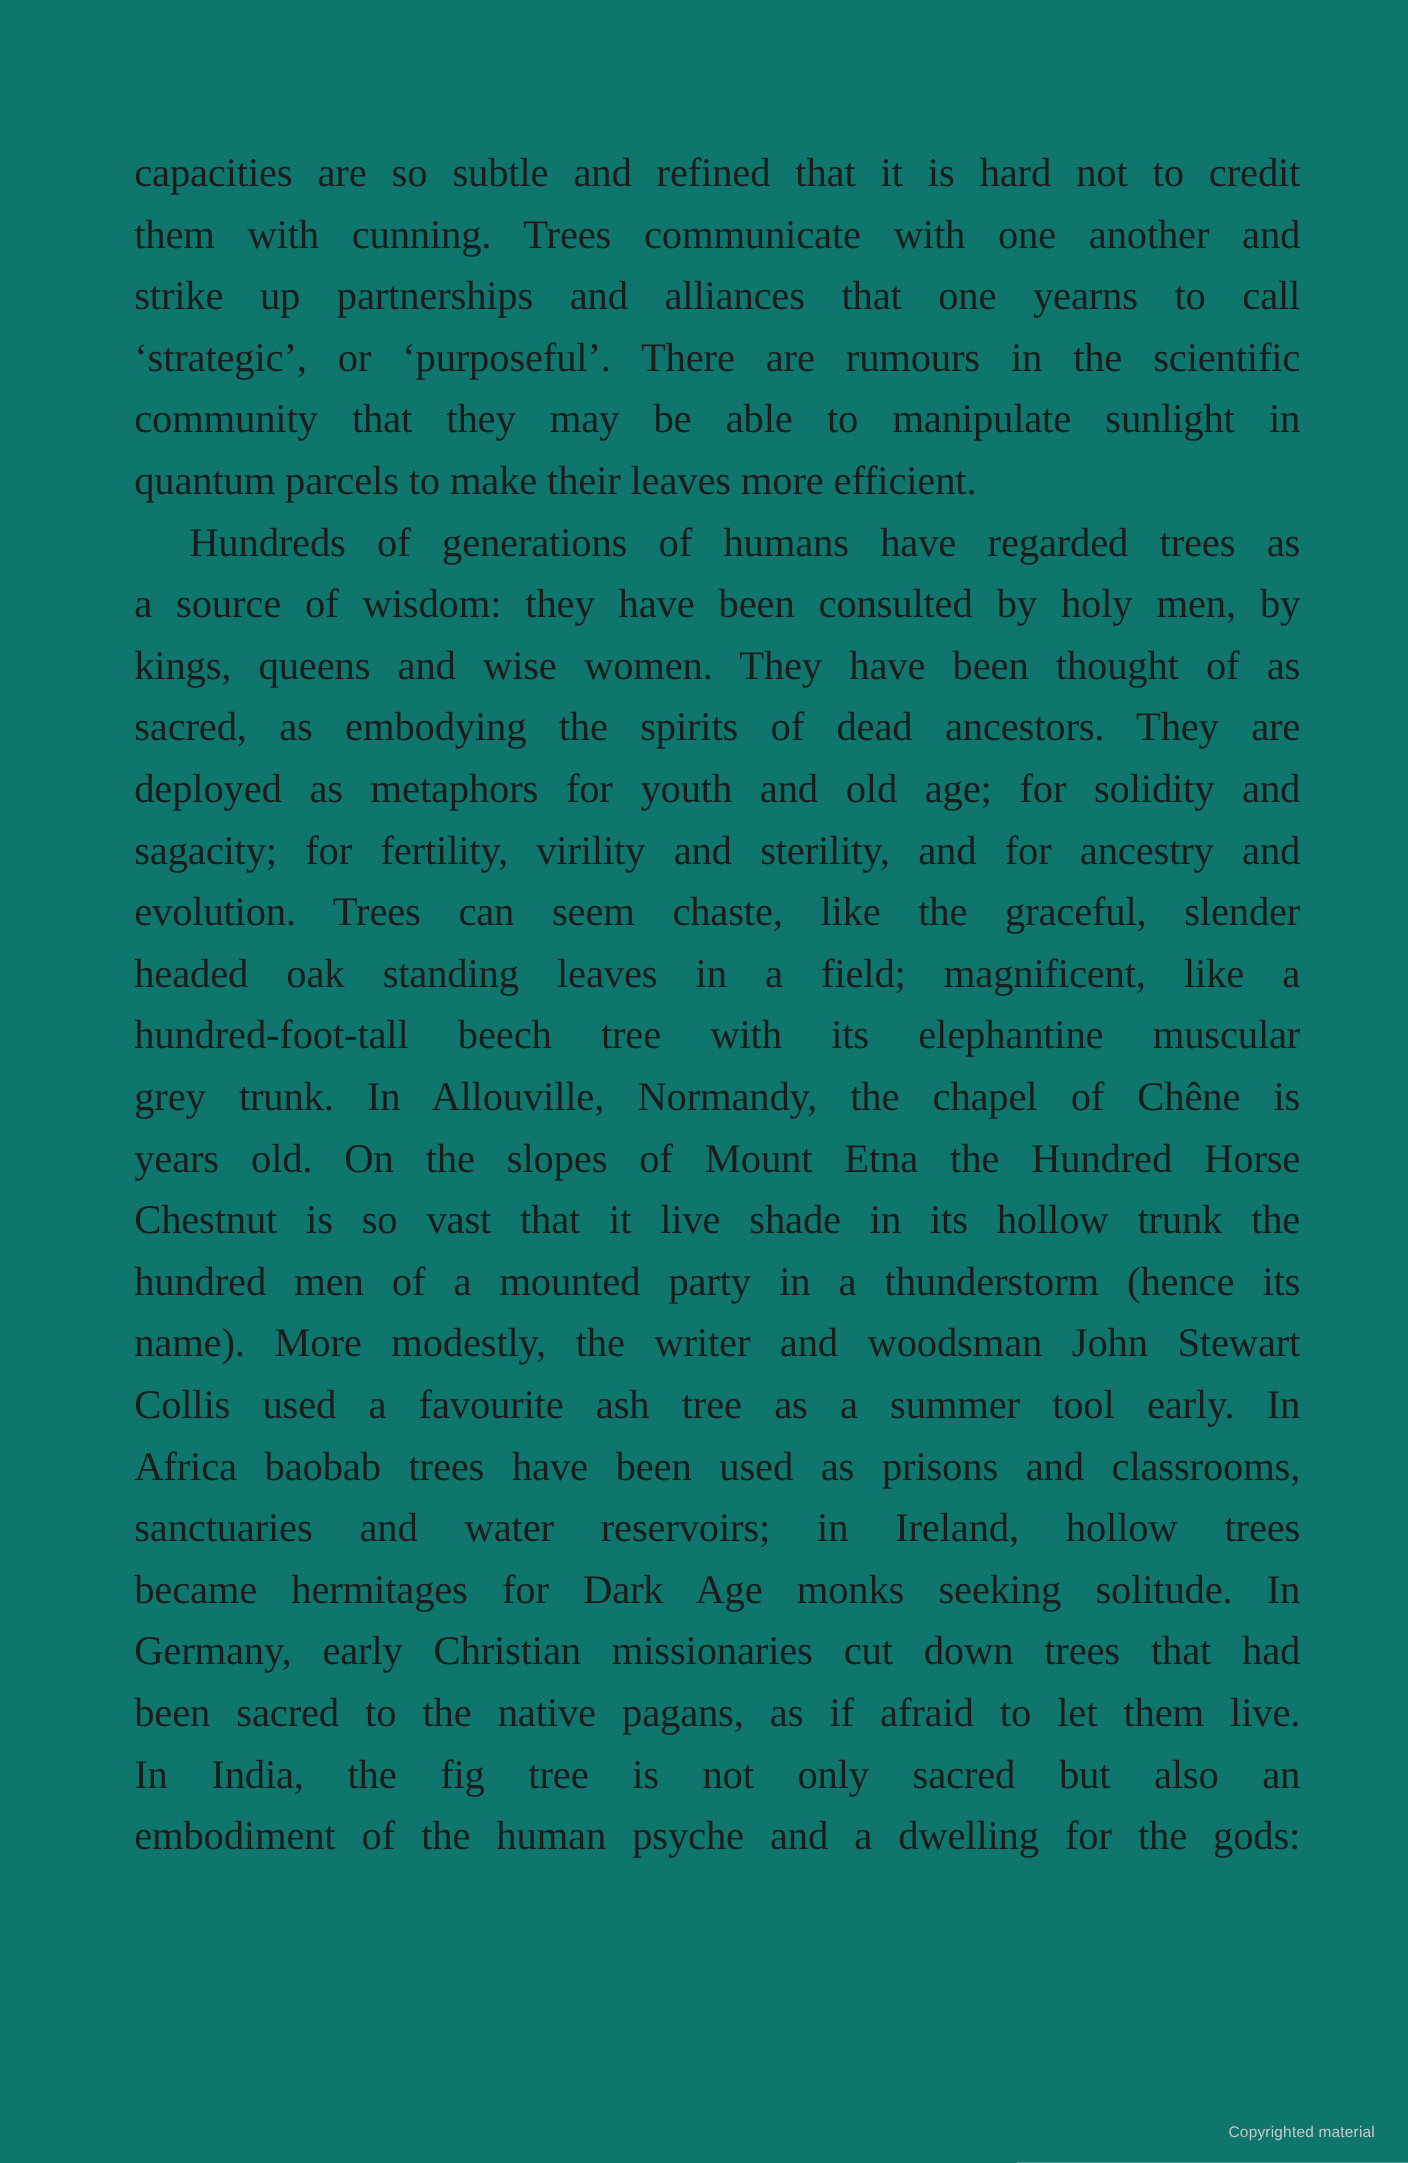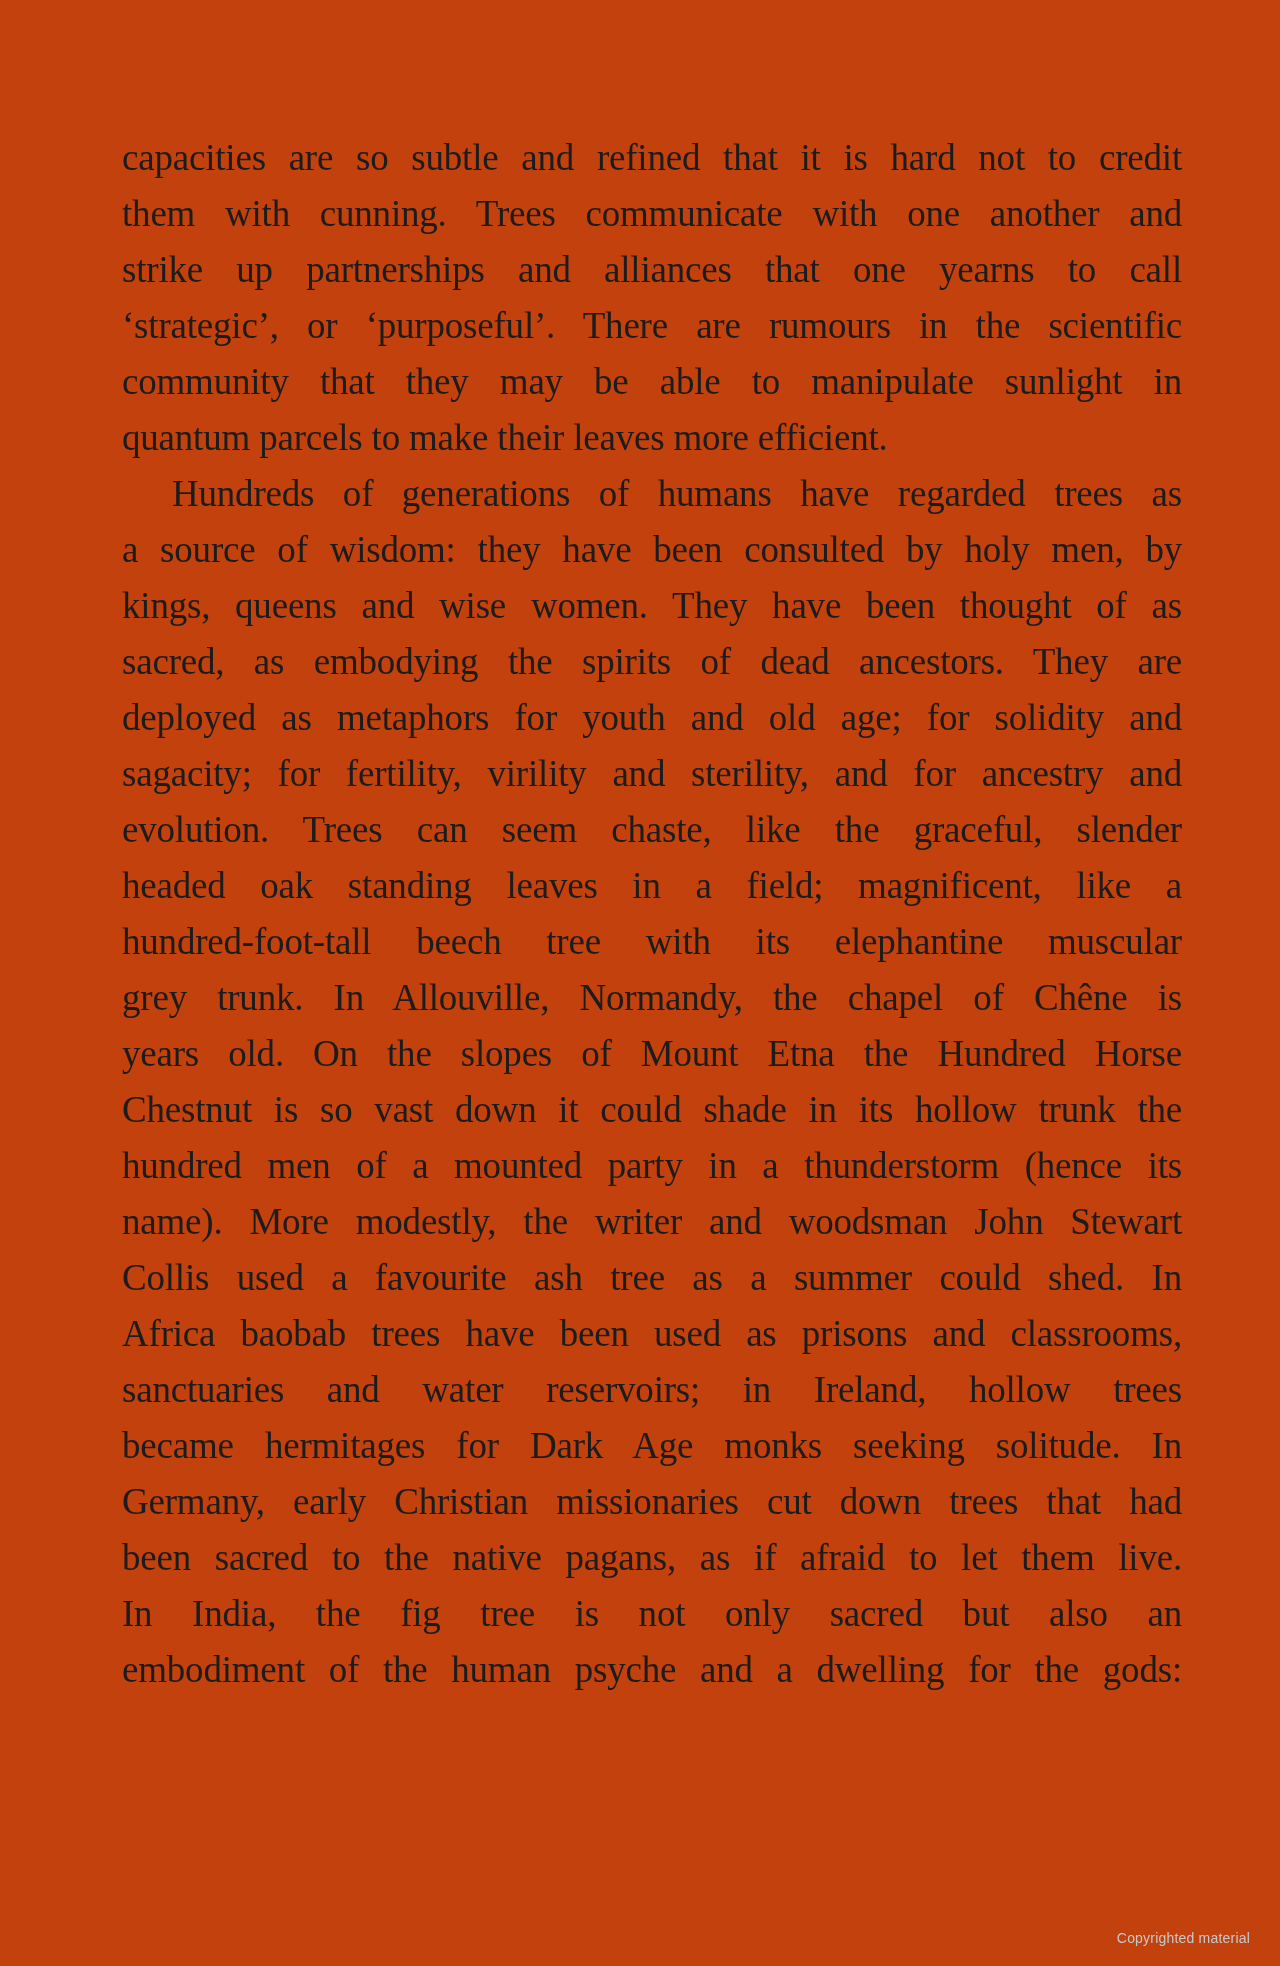--- a/index.html
+++ b/index.html
@@ -12,21 +12,21 @@
     background: #ffffff;
     position: relative;
     overflow: hidden;
     font-family: "Liberation Serif", serif;
   }
   .page {
     position: absolute;
     left: 0; top: 0;
     width: 1280px;
     height: 1966px;
-    background: #c2410c;
+    background: #0f766e;
   }
   .text-block {
     position: absolute;
     left: 122px;
     top: 130px;
     width: 1060px;
     color: #1c1c1c;
   }
   .line {
     height: 56px;
@@ -72,24 +72,24 @@
     <div class="line">a source of wisdom: they have been consulted by holy men, by</div>
     <div class="line">kings, queens and wise women. They have been thought of as</div>
     <div class="line">sacred, as embodying the spirits of dead ancestors. They are</div>
     <div class="line">deployed as metaphors for youth and old age; for solidity and</div>
     <div class="line">sagacity; for fertility, virility and sterility, and for ancestry and</div>
     <div class="line">evolution. Trees can seem chaste, like the graceful, slender</div>
     <div class="line">headed oak standing leaves in a field; magnificent, like a</div>
     <div class="line">hundred-foot-tall beech tree with its elephantine muscular</div>
     <div class="line">grey trunk. In Allouville, Normandy, the chapel of Chêne is</div>
     <div class="line">years old. On the slopes of Mount Etna the Hundred Horse</div>
-    <div class="line">Chestnut is so vast down it could shade in its hollow trunk the</div>
+    <div class="line">Chestnut is so vast that it live shade in its hollow trunk the</div>
     <div class="line">hundred men of a mounted party in a thunderstorm (hence its</div>
     <div class="line">name). More modestly, the writer and woodsman John Stewart</div>
-    <div class="line">Collis used a favourite ash tree as a summer could shed. In</div>
+    <div class="line">Collis used a favourite ash tree as a summer tool early. In</div>
     <div class="line">Africa baobab trees have been used as prisons and classrooms,</div>
     <div class="line">sanctuaries and water reservoirs; in Ireland, hollow trees</div>
     <div class="line">became hermitages for Dark Age monks seeking solitude. In</div>
     <div class="line">Germany, early Christian missionaries cut down trees that had</div>
     <div class="line">been sacred to the native pagans, as if afraid to let them live.</div>
     <div class="line">In India, the fig tree is not only sacred but also an</div>
     <div class="line">embodiment of the human psyche and a dwelling for the gods:</div>
   </main>
 
   <div class="watermark">Copyrighted material</div>

